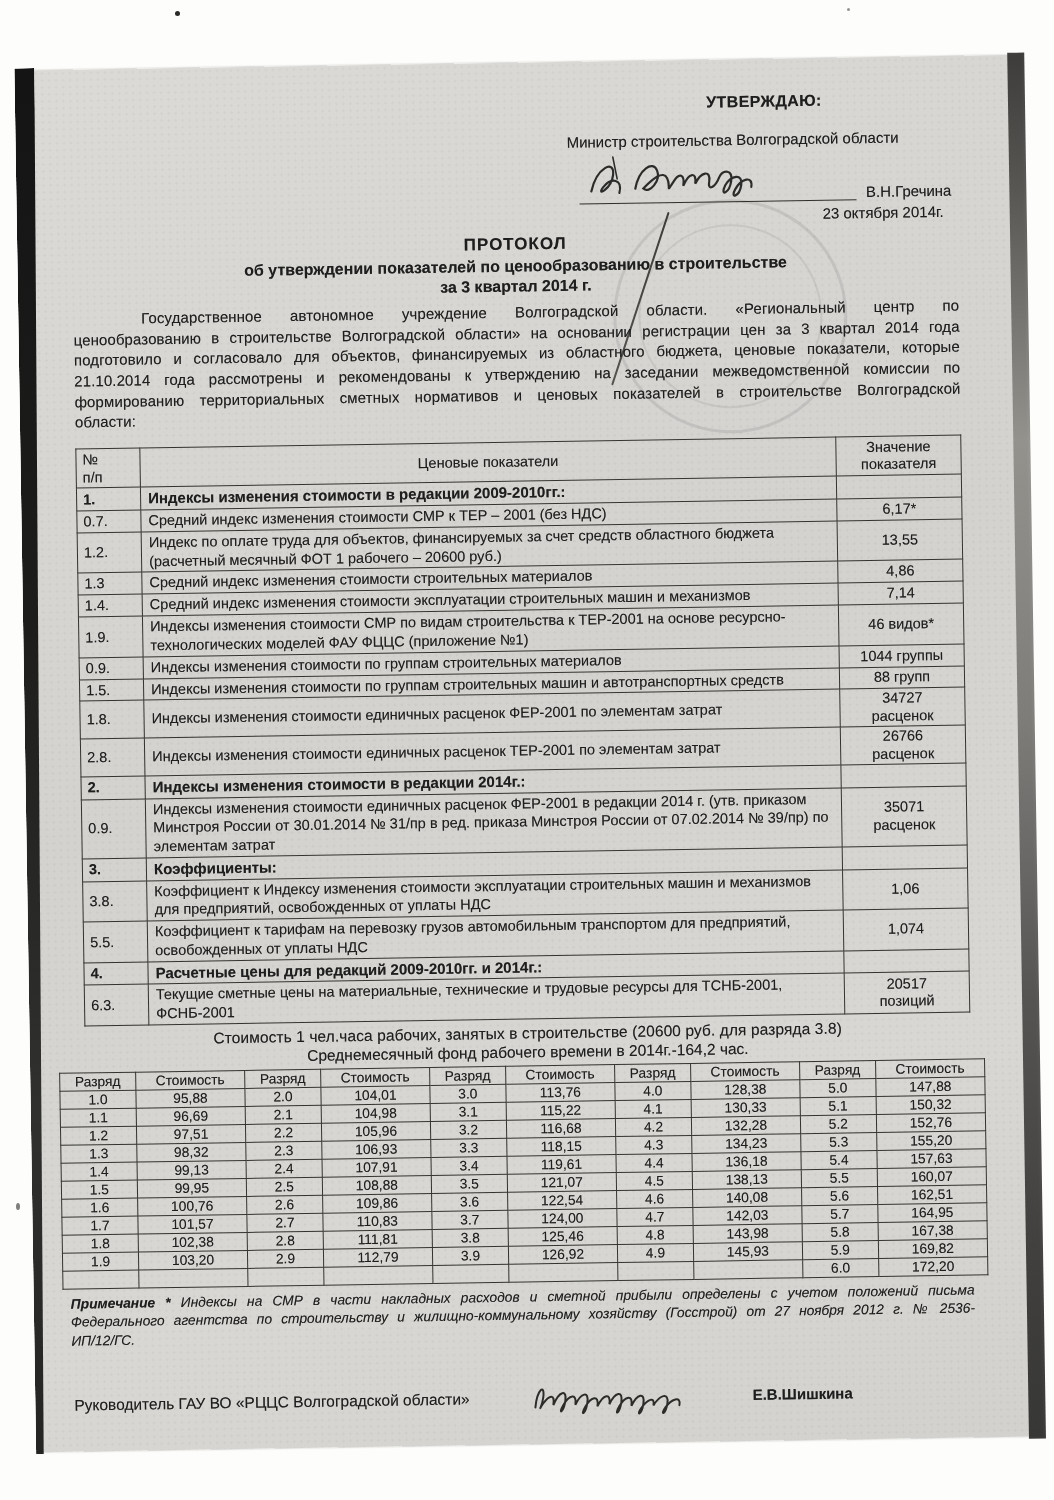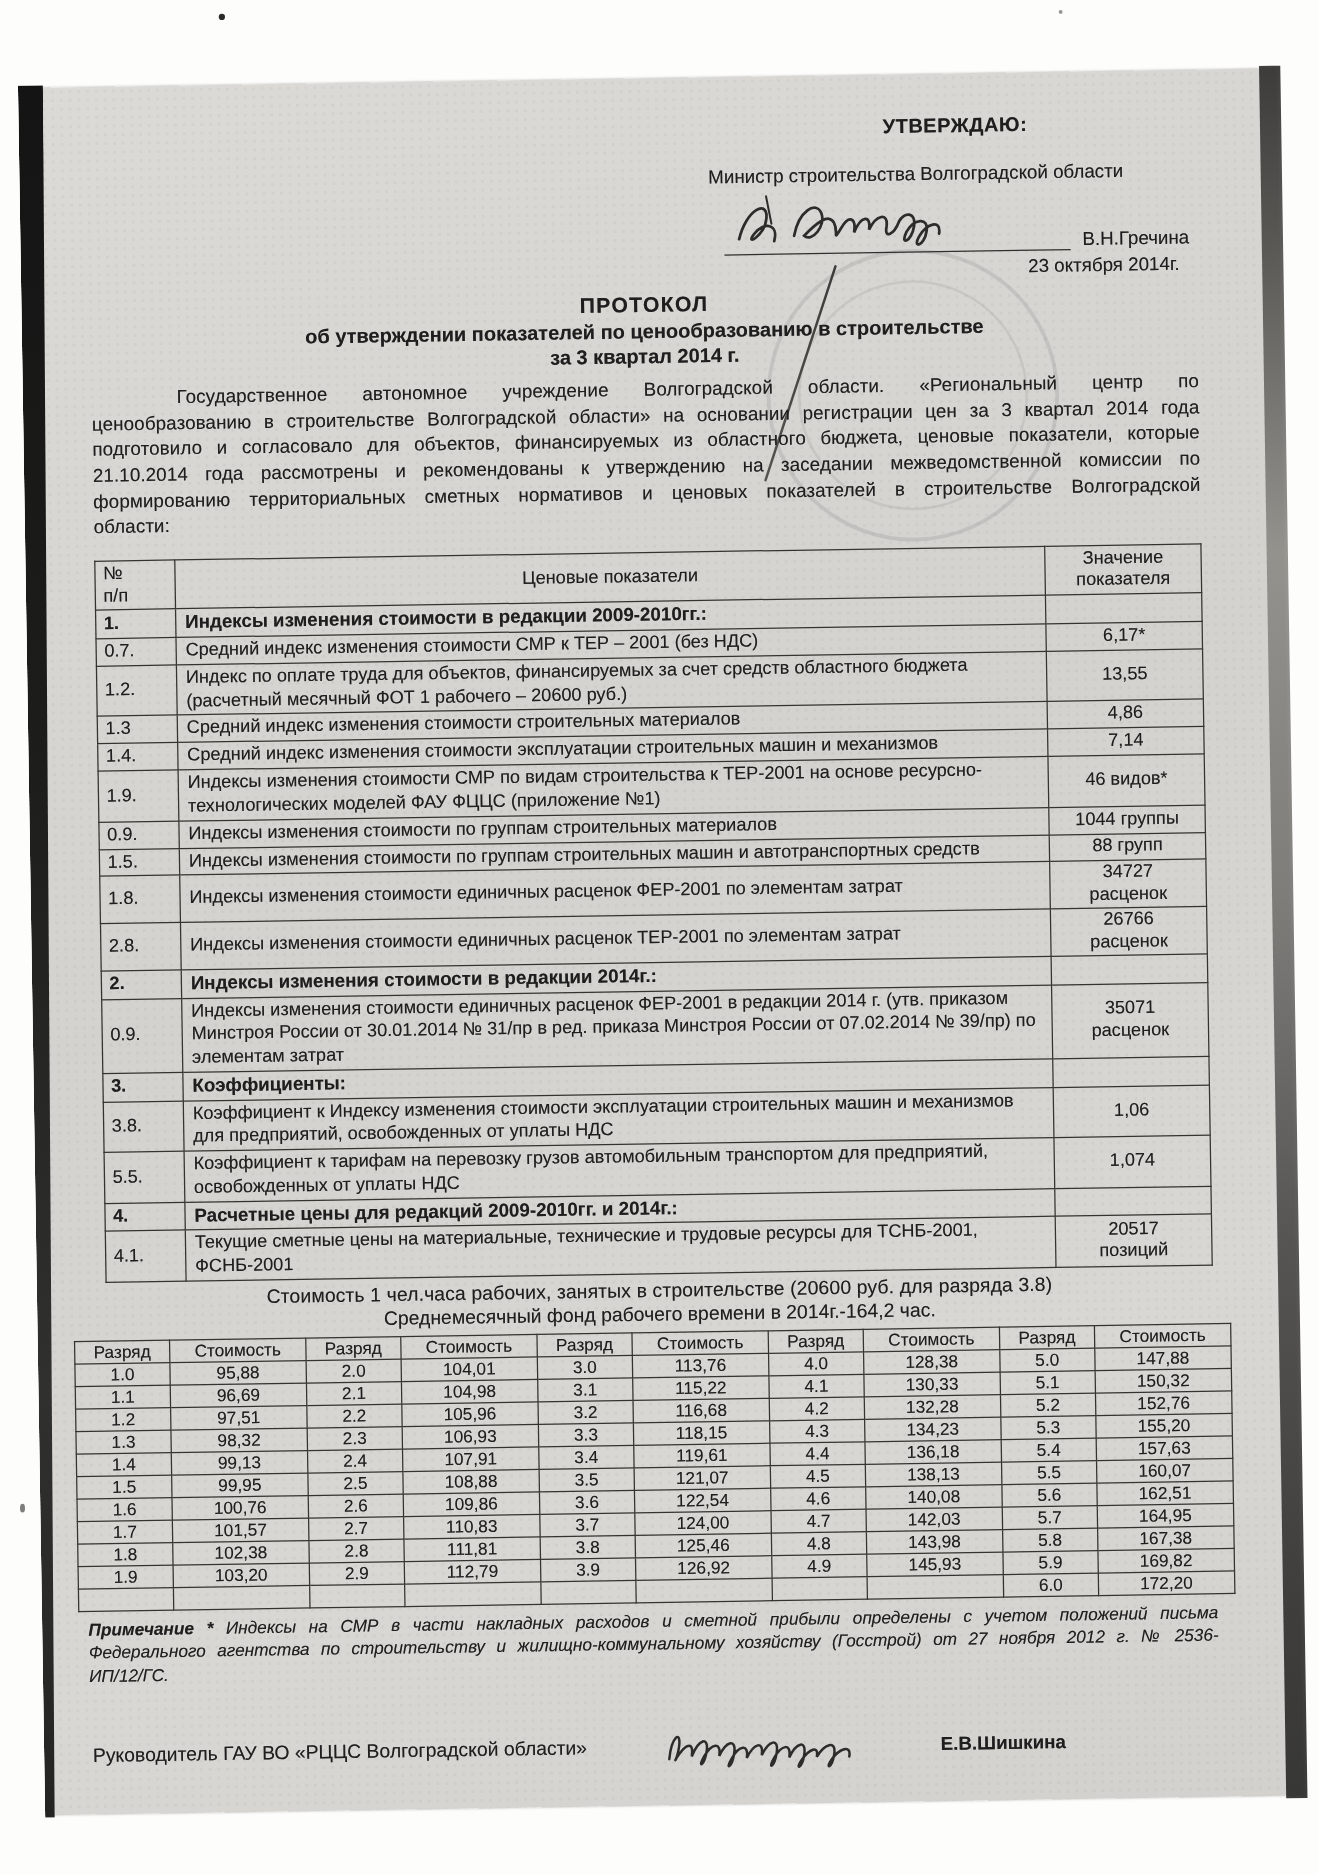--- a/index.html
+++ b/index.html
@@ -234,21 +234,21 @@
             <td class="c-num">5.5.</td>
             <td class="c-name">Коэффициент к тарифам на перевозку грузов автомобильным транспортом для предприятий, освобожденных от уплаты НДС</td>
             <td class="c-val">1,074</td>
           </tr>
           <tr class="bold-row">
             <td class="c-num">4.</td>
             <td class="c-name">Расчетные цены для редакций 2009-2010гг. и 2014г.:</td>
             <td class="c-val"></td>
           </tr>
           <tr>
-            <td class="c-num">4.1.</td>
+            <td class="c-num">6.3.</td>
             <td class="c-name">Текущие сметные цены на материальные, технические и трудовые ресурсы для ТСНБ-2001, ФСНБ-2001</td>
             <td class="c-val">20517
 позиций</td>
           </tr>
       </tbody>
     </table>
 
     <div class="wage-line">Стоимость 1 чел.часа рабочих, занятых в строительстве (20600 руб. для разряда 3.8)</div>
     <div class="wage-line2">Среднемесячный фонд рабочего времени в 2014г.-164,2 час.</div>
 

